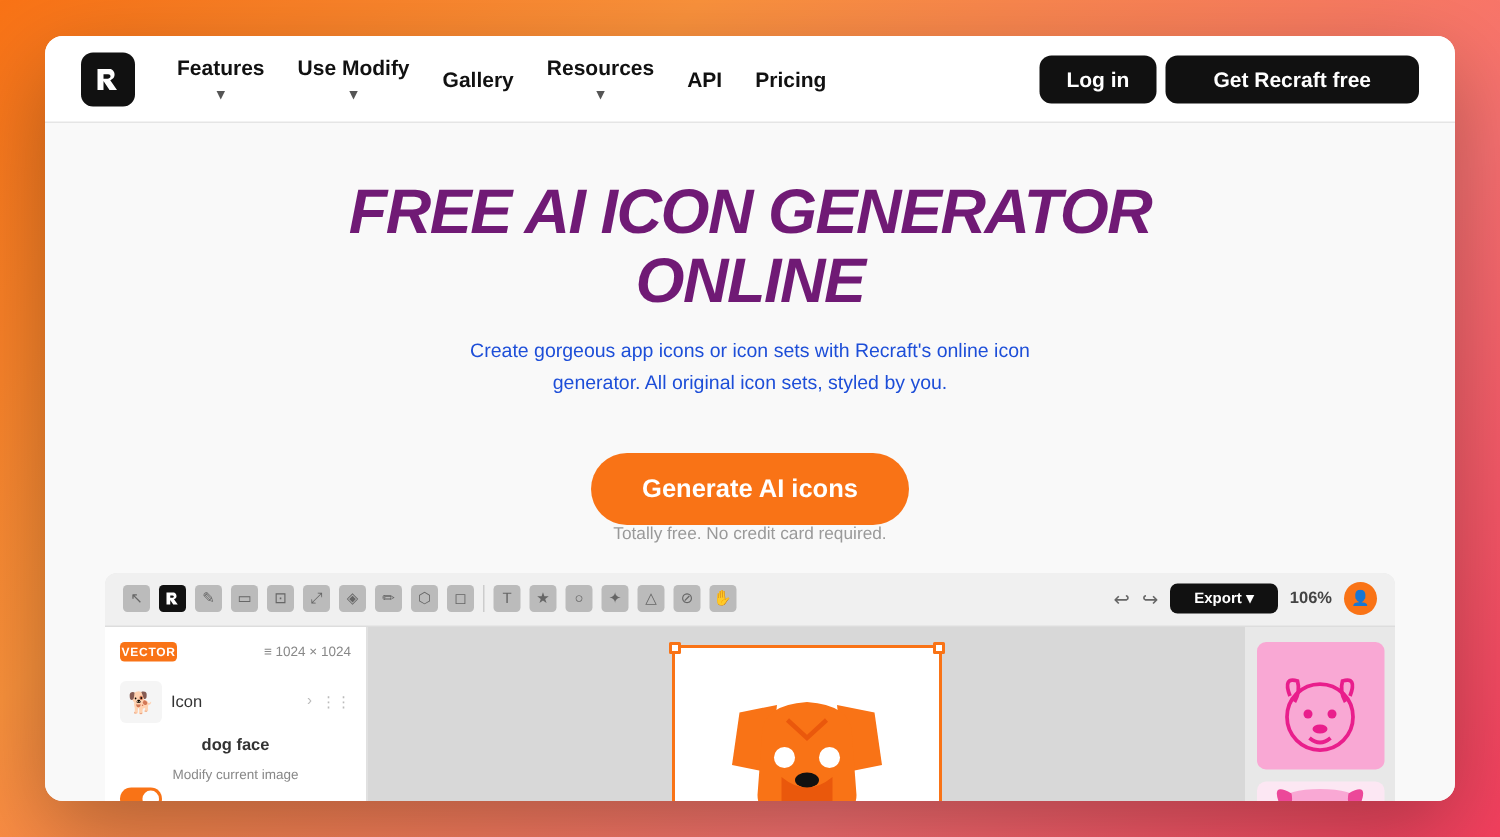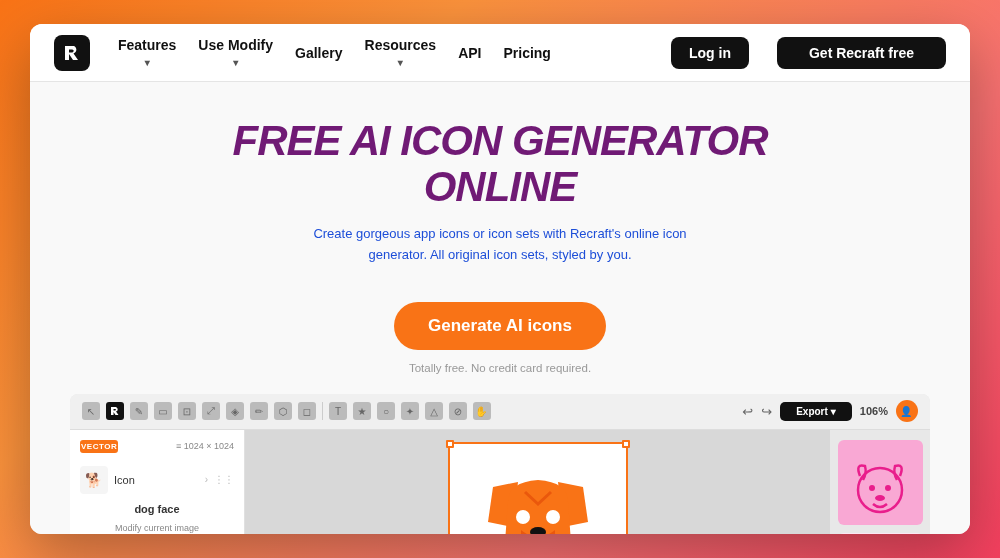--- a/index.html
+++ b/index.html
@@ -60,21 +60,21 @@
       gap: 4px;
       white-space: nowrap;
       flex-direction: column;
     }
     .nav-item .chevron {
       font-size: 10px;
       color: #555;
     }
     .nav-actions {
       display: flex;
-      gap: 28px;
+      gap: 6px;
       align-items: center;
     }
     .btn-login {
       background: #111;
       color: #fff;
       border: none;
       border-radius: 8px;
       padding: 8px 18px;
       font-size: 14px;
       font-weight: 600;
@@ -117,21 +117,20 @@
     .btn-generate {
       background: #f97316;
       color: #fff;
       border: none;
       border-radius: 50px;
       padding: 14px 34px;
       font-size: 17px;
       font-weight: 700;
       cursor: pointer;
       display: inline-block;
-      margin-bottom: 12px;
     }
     .hero-note {
       font-size: 11.5px;
       color: #999;
       margin-bottom: 20px;
     }
     
     .app-preview {
       background: #e8e8e8;
       border-radius: 8px;

